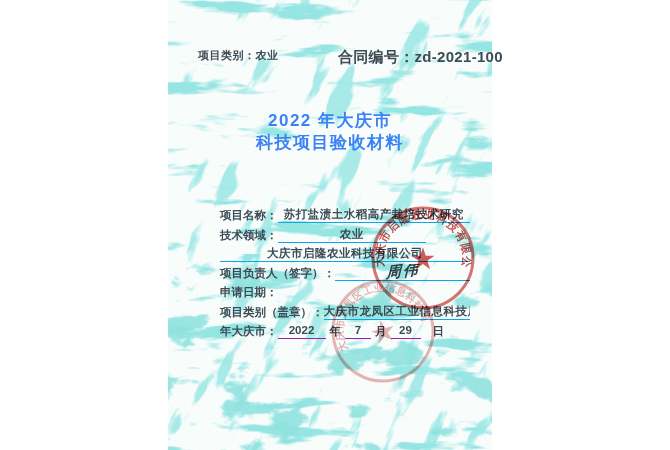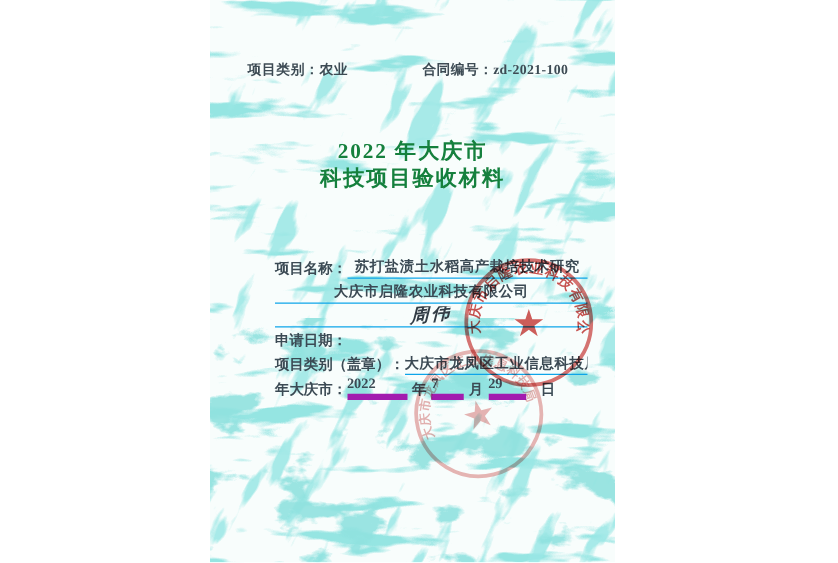--- a/index.html
+++ b/index.html
@@ -1,54 +1,54 @@
 <!DOCTYPE html>
 <html><head>
 <meta charset="utf-8">
 <style>
   html,body { margin:0; padding:0; background:#ffffff; }
   .page {
     position:relative; width:670px; height:450px; background:#ffffff;
-    overflow:hidden; font-family:Liberation Serif, serif;
+    overflow:hidden; font-family:Liberation Sans, sans-serif;
   }
   .paper {
     position:absolute; left:168px; top:0; width:324px; height:450px;
     background:#fcfffe;
   }
   .texture { position:absolute; left:0; top:0; width:324px; height:450px; }
   .content { position:absolute; left:0; top:0; width:324px; height:450px; color:#3d4b54; }
 
   .header-left  { position:absolute; left:30px;  top:48px; font-size:11px; font-weight:bold; letter-spacing:.5px; white-space:nowrap; }
-  .header-right { position:absolute; left:170px; top:48px; font-size:11px; font-weight:bold; letter-spacing:.3px; white-space:nowrap; }
+  .header-right { position:absolute; left:170px; top:48px; font-size:15px; font-weight:bold; letter-spacing:.3px; white-space:nowrap; }
 
   .title {
     position:absolute; left:0; right:0; top:110px; text-align:center;
     font-size:17px; font-weight:bold; line-height:22px; letter-spacing:1.5px;
-    color:#15803d;
+    color:#3b82f6;
   }
 
   .form { position:absolute; left:52px; top:204px; width:250px; }
   .frow {
     display:flex; align-items:flex-end; height:19.3px;
     font-size:11.5px; font-weight:bold; white-space:nowrap; color:#3b4a54;
   }
   .frow .lbl { flex:none; line-height:14px; padding-bottom:1px; }
   .frow .val {
     flex:1; min-width:0; text-align:center; line-height:14px;
     border-bottom:1px solid #0ea5e9; padding-bottom:1px;
     overflow:hidden; letter-spacing:.5px;
   }
   .frow.short .val { margin-right:44px; }
   .hand {
     display:inline-block; font-style:italic; font-size:15px;
     transform:rotate(-7deg) skewX(-8deg); color:#323c45; letter-spacing:2px;
   }
   .drow { display:flex; align-items:flex-end; height:19.3px; font-size:11.5px; font-weight:bold; color:#3b4a54; }
   .drow span { line-height:14px; padding-bottom:1px; }
-  .seg { border-bottom:5px solid #a21caf; text-align:left; }
+  .seg { border-bottom:1px solid #a21caf; text-align:center; }
   .seg.y { width:48px; }
   .seg.m { width:26px; margin-left:4px; }
   .seg.d { width:30px; margin-left:4px; }
   .unit { margin-left:4px; }
   .unit.last { margin-left:12px; }
 
   .seal { position:absolute; mix-blend-mode:multiply; }
   .seal svg { display:block; }
   .seal1 { left:200px; top:203px; width:110px; height:110px; }
   .seal2 { left:160px; top:276px; width:110px; height:110px; opacity:.38; transform:rotate(-14deg); }
@@ -94,26 +94,31 @@
         <div>科技项目验收材料</div>
       </div>
 
       <div class="form">
 
         <div class="frow">
           <span class="lbl">项目名称：</span>
           <span class="val">苏打盐渍土水稻高产栽培技术研究</span>
         </div>
 
+        <div class="frow short">
+          <span class="lbl">技术领域：</span>
+          <span class="val">农业</span>
+        </div>
 
         <div class="frow">
           <span class="val">大庆市启隆农业科技有限公司</span>
         </div>
 
         <div class="frow">
+          <span class="lbl">项目负责人（签字）：</span>
           <span class="val"><span class="hand">周伟</span></span>
         </div>
 
         <div class="frow">
           <span class="lbl">申请日期：</span>
         </div>
 
         <div class="frow">
           <span class="lbl">项目类别（盖章）：</span>
           <span class="val">大庆市龙凤区工业信息科技局</span>

